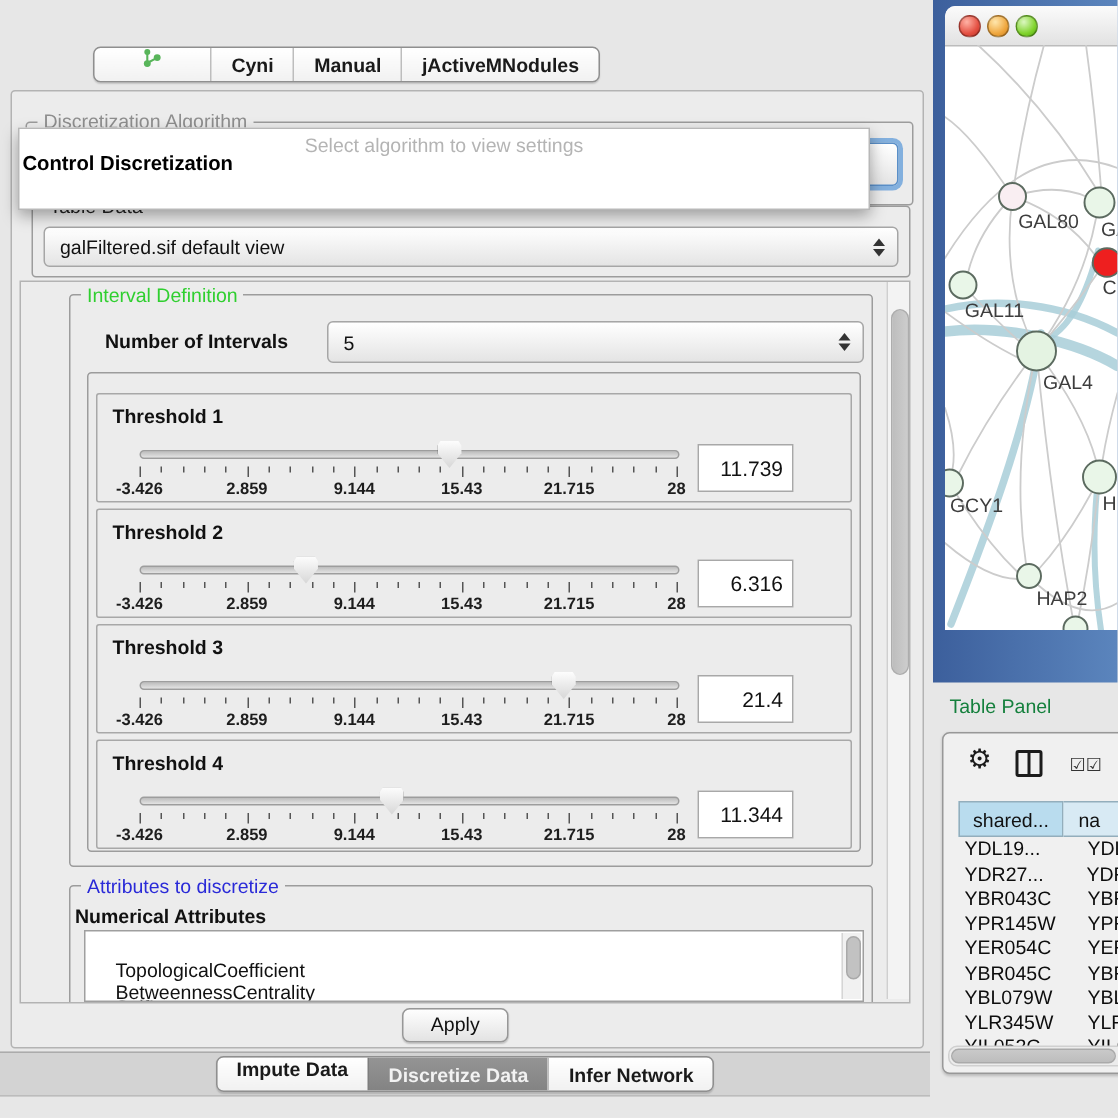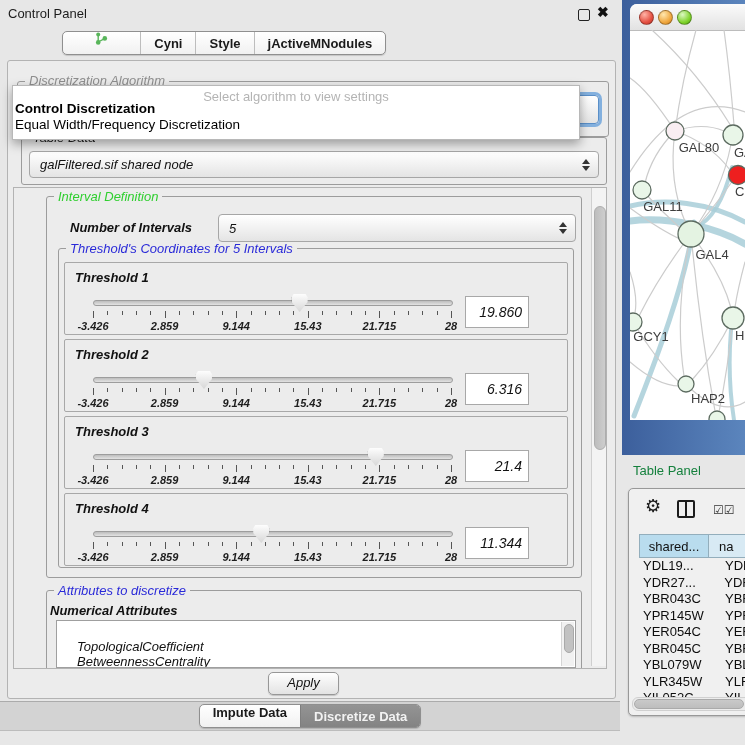--- a/index.html
+++ b/index.html
@@ -15,21 +15,21 @@
   
   .seg{display:flex;border:1px solid #8f8f8f;border-radius:5px;overflow:hidden;
        background:linear-gradient(#ffffff,#f1f1f1);box-shadow:0 1px 1px rgba(0,0,0,.15);height:22px;}
   .seg-item{display:flex;align-items:center;gap:5px;padding:0 13px;font-size:13px;font-weight:600;
        color:#1a1a1a;border-left:1px solid #bdbdbd;white-space:nowrap;}
   .seg-item:first-child{border-left:none;flex-direction:column;}
   .seg-item.active{background:linear-gradient(#949494,#838383);color:#f2f2f2;border-left-color:#7e7e7e;}
   #top-tabs{left:62px;top:31px;}
   
   #content{left:7px;top:60px;width:607px;height:637px;background:#ececec;
-     border:1px solid #b3b3b3;border-radius:3px;font-style:italic;}
+     border:1px solid #b3b3b3;border-radius:3px;}
   .group{position:absolute;border:1px solid #9c9c9c;border-radius:3px;}
   .group-label{position:absolute;background:#ececec;padding:0 4px;font-size:13px;line-height:13px;}
   .lab-gray{color:#8e8e8e;} .lab-dark{color:#222;} .lab-green{color:#2fcf2f;} .lab-blue{color:#2a2ad8;}
   .combo{position:absolute;background:linear-gradient(#ffffff,#e4e4e4);border:1px solid #a6a6a6;
      border-radius:4px;font-size:13px;color:#111;display:flex;align-items:center;}
   .combo .val{padding-left:10px;flex:1;overflow:hidden;white-space:nowrap;}
   .spin-arrows{width:9px;margin-right:8px;display:flex;flex-direction:column;gap:2px;align-items:center;}
   .spin-arrows i{display:block;width:0;height:0;border-left:4px solid transparent;border-right:4px solid transparent;}
   .spin-arrows i.up{border-bottom:5px solid #333;}
   .spin-arrows i.dn{border-top:5px solid #333;}
@@ -99,59 +99,54 @@
   .tcell1{width:68px;padding-left:4px;} .tcell2{padding-left:14px;white-space:nowrap;}
   #hscroll{left:3px;top:208px;width:122px;height:12px;background:#ececec;border:1px solid #d0d0d0;border-radius:6px;}
   #hscroll-thumb{position:absolute;left:1px;top:1px;width:108px;height:8px;background:linear-gradient(#c9c9c9,#bdbdbd);border-radius:5px;border:1px solid #aaa;}
   text{font-family:"Liberation Sans",sans-serif;}
 </style>
 </head>
 <body>
 
 <div id="left-panel" class="abs">
 
-  <div id="titlebar" class="abs">
-    <span id="panel-title" class="abs">Control Panel</span>
-    <span id="float-btn" class="abs"></span>
-    <span id="close-btn" class="abs">✖</span>
-  </div>
 
   <div id="top-tabs" class="abs seg">
     <div class="seg-item">
       <span>
         <svg width="13" height="13" viewBox="0 0 13 13">
           <path d="M3.2,3 L3.2,10 M3.2,10 L9.6,6.6" stroke="#58b55a" stroke-width="1.4" fill="none"></path>
           <circle cx="3.2" cy="2.6" r="2" fill="#58b55a"></circle>
           <circle cx="3.2" cy="10.4" r="2.3" fill="#58b55a"></circle>
           <circle cx="9.8" cy="6.4" r="2.3" fill="#58b55a"></circle>
         </svg>
       </span>
       <span>Network</span>
     </div>
     <div class="seg-item">
         <span>Cyni</span>
       </div>
     <div class="seg-item">
-        <span>Style</span>
+        <span>Manual</span>
       </div>
     <div class="seg-item">
         <span>jActiveMNodules</span>
       </div>
   </div>
 
   <div id="content" class="abs">
 
     <div class="group" style="left:9px;top:20px;width:590px;height:54px;"></div>
     <span class="group-label lab-gray abs" style="left:17px;top:13px;">Discretization Algorithm</span>
     <div id="algo-combo" class="combo" style="left:17px;top:34px;width:572px;height:27px;"></div>
 
     <div class="group" style="left:13px;top:76px;width:584px;height:46px;"></div>
     <span class="group-label lab-dark abs" style="left:21px;top:70px;">Table Data</span>
     <div class="combo" style="left:21px;top:90px;width:568px;height:25px;">
-      <span class="val">galFiltered.sif shared node</span>
+      <span class="val">galFiltered.sif default view</span>
       <span class="spin-arrows">
           <i class="up"></i>
           <i class="dn"></i>
         </span>
     </div>
 
     <div id="scrollpane" class="abs" style="left:5px;top:126px;">
 
       <div class="group" style="left:32px;top:8px;width:534px;height:380px;"></div>
       <span class="group-label lab-green abs" style="left:40px;top:2px;">Interval Definition</span>
@@ -159,21 +154,20 @@
       <span class="bold13 abs" style="left:56px;top:32px;">Number of Intervals</span>
       <div class="combo" style="left:204px;top:26px;width:356px;height:26px;">
         <span class="val">5</span>
         <span class="spin-arrows">
             <i class="up"></i>
             <i class="dn"></i>
           </span>
       </div>
 
       <div class="group" style="left:44px;top:60px;width:514px;height:318px;"></div>
-      <span class="group-label lab-blue abs" style="left:52px;top:54px;">Threshold's Coordinates for 5 Intervals</span>
 
       <div class="thr-panel" style="top:74px;">
         <div class="thr-label">Threshold 1</div>
         <div class="sld">
             <div class="track"></div>
             <div class="thumb" style="left:calc(57.71972252275186% - 8px)"></div>
             <div class="tick major" style="left:0%"></div>
             <div class="tick minor" style="left:4%"></div>
             <div class="tick minor" style="left:8%"></div>
             <div class="tick minor" style="left:12%"></div>
@@ -199,21 +193,21 @@
             <div class="tick minor" style="left:92%"></div>
             <div class="tick minor" style="left:96%"></div>
             <div class="tick major" style="left:100%"></div>
             <div class="tlab" style="left:0%">-3.426</div>
             <div class="tlab" style="left:20%">2.859</div>
             <div class="tlab" style="left:40%">9.144</div>
             <div class="tlab" style="left:60%">15.43</div>
             <div class="tlab" style="left:80%">21.715</div>
             <div class="tlab" style="left:100%">28</div>
           </div>
-        <div class="thr-value">19.860</div>
+        <div class="thr-value">11.739</div>
       </div>
       <div class="thr-panel" style="top:151px;">
         <div class="thr-label">Threshold 2</div>
         <div class="sld">
             <div class="track"></div>
             <div class="thumb" style="left:calc(30.999809075287978% - 8px)"></div>
             <div class="tick major" style="left:0%"></div>
             <div class="tick minor" style="left:4%"></div>
             <div class="tick minor" style="left:8%"></div>
             <div class="tick minor" style="left:12%"></div>
@@ -345,30 +339,32 @@
         <div id="vscroll-thumb" class="abs"></div>
       </div>
     </div>
 
     <div id="apply-btn" class="abs" style="left:260px;top:611px;">Apply</div>
   </div>
 
   <div id="popup" class="abs">
     <div id="popup-hint" class="abs">Select algorithm to view settings</div>
     <div class="popup-opt" style="top:15px;font-weight:bold;">Control Discretization</div>
-    <div class="popup-opt" style="top:31px;">Equal Width/Frequency Discretization</div>
   </div>
 
   <div id="bottom-strip" class="abs">
     <div class="seg">
       <div class="seg-item">
           <span>Impute Data</span>
         </div>
       <div class="seg-item active">
           <span>Discretize Data</span>
+        </div>
+      <div class="seg-item">
+          <span>Infer Network</span>
         </div>
     </div>
   </div>
 </div>
 
 <div id="net-window" class="abs">
   <div id="net-inner" class="abs">
     <div id="net-titlebar" class="abs">
       <span class="light" id="light-close"></span>
       <span class="light" id="light-min"></span>

